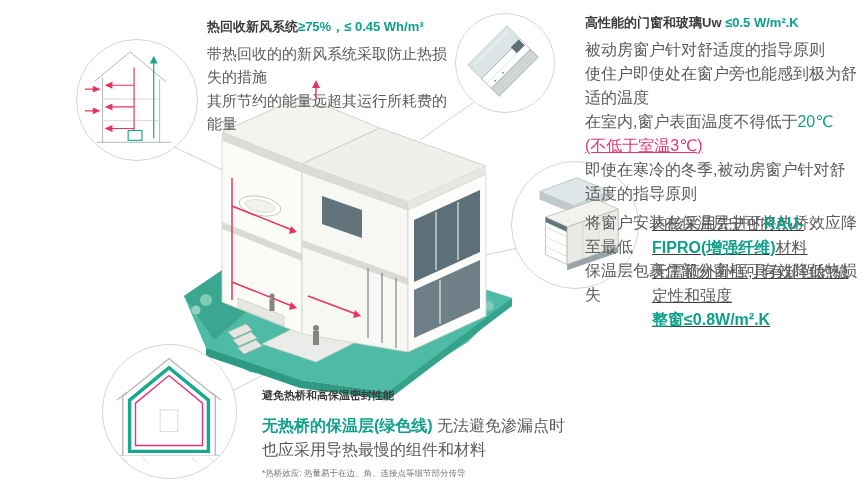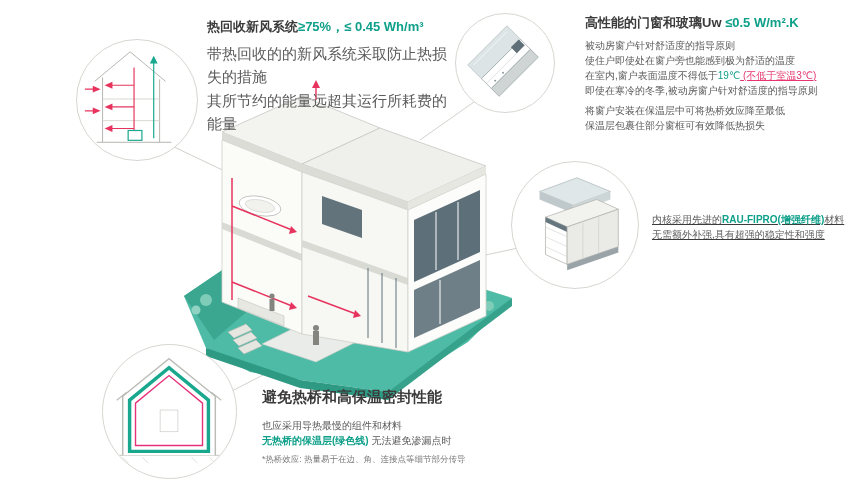--- a/index.html
+++ b/index.html
@@ -8,23 +8,23 @@
     font-family:"Liberation Sans","DejaVu Sans",sans-serif;color:#3b3b3b;
   }
   .scene{position:absolute;left:0;top:0;}
   .detail-circle{
     position:absolute;border-radius:50%;background:#ffffff;
     border:1px solid #d6d6d1;box-sizing:border-box;overflow:hidden;
   }
   .detail-circle svg{display:block;width:100%;height:100%;}
   .tb{position:absolute;}
   .title{font-size:13px;font-weight:bold;color:#3b3b3b;white-space:nowrap;}
-  .title-sm{font-size:15px;font-weight:bold;color:#3b3b3b;white-space:nowrap;}
+  .title-sm{font-size:11px;font-weight:bold;color:#3b3b3b;white-space:nowrap;}
   .body{margin-top:6px;font-size:15px;line-height:1.55;color:#5b5b5b;}
-  .body-10{margin-top:6px;font-size:10px;line-height:1.5;color:#5b5b5b;}
+  .body-10{margin-top:6px;font-size:16px;line-height:1.5;color:#5b5b5b;}
   .teal{color:#0fa08a;}
   .red{color:#e5356e;text-decoration:underline;}
   .b{font-weight:bold;}
   .gap{height:5px;}
   .footnote{margin-top:6px;font-size:8.5px;color:#7a7a7a;}
 </style>
 </head>
 <body>
 
 <div class="canvas">
@@ -199,43 +199,44 @@
   </div>
 
   <div class="tb" style="left:585px;top:14px;width:272px;">
     <div class="title">
       <span>高性能的门窗和玻璃Uw </span><span class="teal">≤0.5 W/m².K</span>
     </div>
     <div class="body-10">
       <div>被动房窗户针对舒适度的指导原则</div>
       <div>使住户即使处在窗户旁也能感到极为舒适的温度</div>
       <div>
-        <span>在室内,窗户表面温度不得低于</span><span class="teal">19℃</span><span class="red"> (不低于室温3℃)</span>
+        <span>在室内,窗户表面温度不得低于</span><span class="teal">20℃</span><span class="red"> (不低于室温3℃)</span>
       </div>
       <div>即使在寒冷的冬季,被动房窗户针对舒适度的指导原则</div>
       <div class="gap"></div>
       <div>将窗户安装在保温层中可将热桥效应降至最低</div>
       <div>保温层包裹住部分窗框可有效降低热损失</div>
     </div>
   </div>
 
   <div class="tb" style="left:652px;top:212px;width:212px;text-decoration:underline;">
     <div class="body-10" style="margin-top:0;">
       <div>
         <span>内核采用先进的</span><span class="teal b">RAU-FIPRO(增强纤维)</span><span>材料</span>
       </div>
       <div>无需额外补强,具有超强的稳定性和强度</div>
+      <div class="teal b">整窗≤0.8W/m².K</div>
     </div>
   </div>
 
   <div class="tb" style="left:262px;top:388px;width:320px;">
     <div class="title-sm">避免热桥和高保温密封性能</div>
     <div class="body-10">
       <div class="gap"></div>
-      <div>也应采用导热最慢的组件和材料</div>
       <div>
         <span class="teal b">无热桥的保温层(绿色线)</span><span> 无法避免渗漏点时</span>
       </div>
+      <div>也应采用导热最慢的组件和材料</div>
     </div>
     <div class="footnote">*热桥效应: 热量易于在边、角、连接点等细节部分传导</div>
   </div>
 
 </div>
 
 </body></html>

